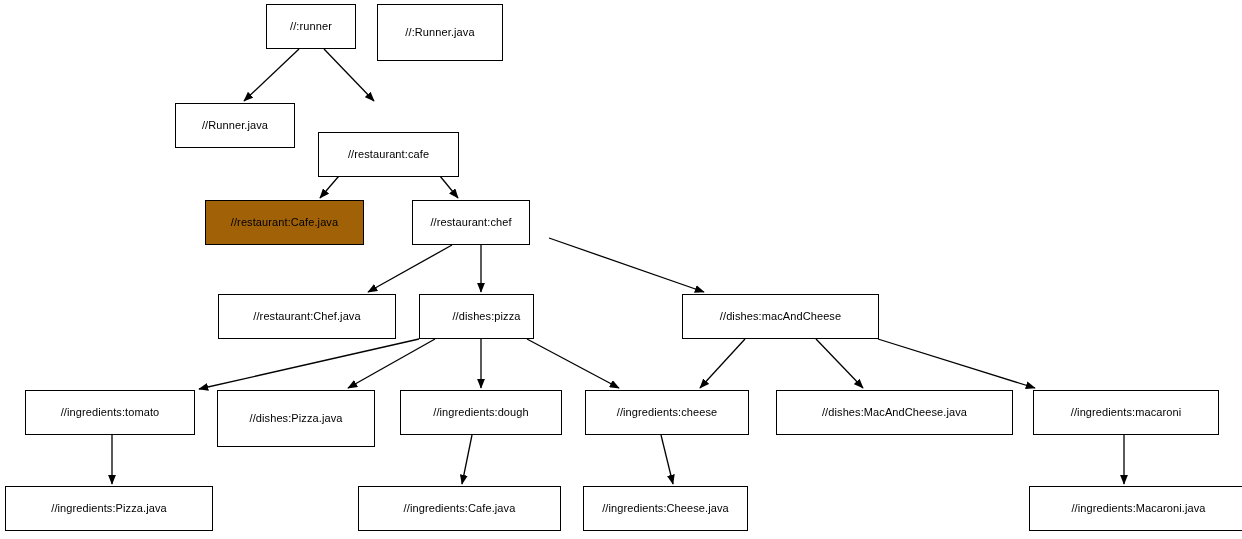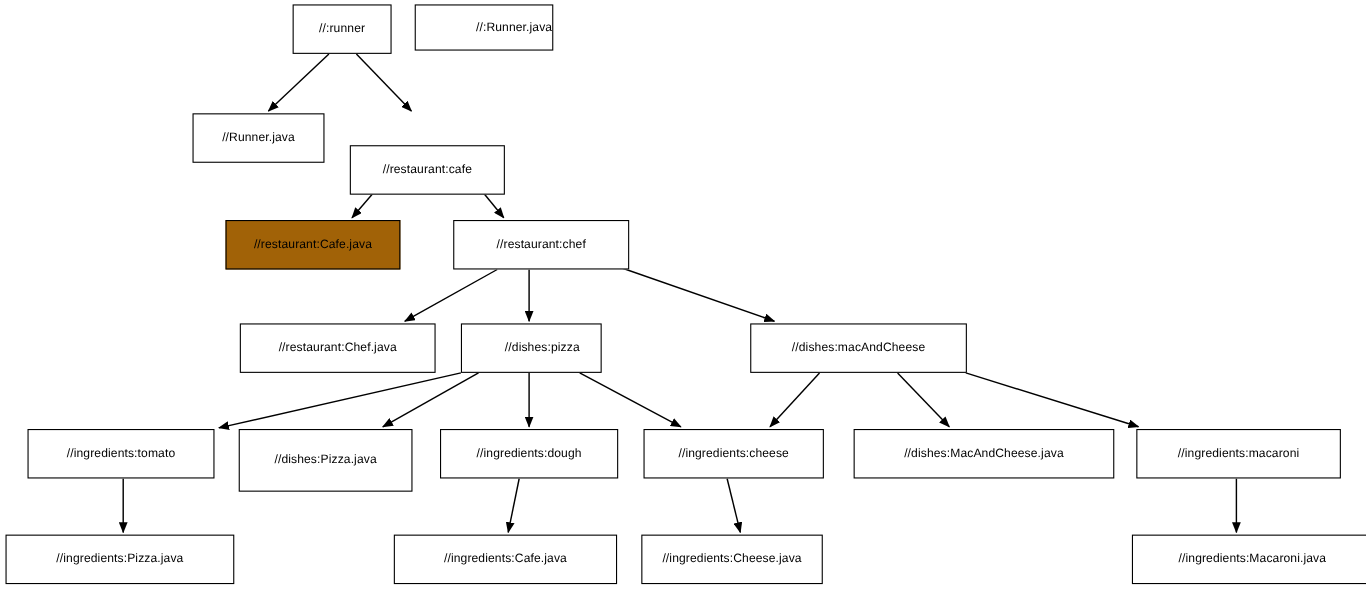--- a/index.html
+++ b/index.html
@@ -79,39 +79,39 @@
         <line x1="472" y1="435" x2="462" y2="484" stroke="#000000" stroke-width="1.3" marker-end="url(#arrowhead)"></line>
         <line x1="661" y1="435" x2="673" y2="484" stroke="#000000" stroke-width="1.3" marker-end="url(#arrowhead)"></line>
         <line x1="1124" y1="435" x2="1124" y2="484" stroke="#000000" stroke-width="1.3" marker-end="url(#arrowhead)"></line>
       </g>
   </svg>
 
   <div id="node-layer">
       <div class="graph-node" style="left: 266px; top: 4px; width: 90px; height: 45px; border-color: rgb(0, 0, 0); background: rgb(255, 255, 255);">
         <span class="node-label" style="color: rgb(0, 0, 0);">//:runner</span>
       </div>
-      <div class="graph-node" style="left: 377px; top: 4px; width: 126px; height: 42px; border-color: rgb(0, 0, 0); background: rgb(255, 255, 255); justify-content: flex-end;">
+      <div class="graph-node" style="left: 377px; top: 4px; width: 126px; height: 57px; border-color: rgb(0, 0, 0); background: rgb(255, 255, 255);">
         <span class="node-label" style="color: rgb(0, 0, 0);">//:Runner.java</span>
       </div>
       <div class="graph-node" style="left: 175px; top: 103px; width: 120px; height: 45px; border-color: rgb(0, 0, 0); background: rgb(255, 255, 255);">
         <span class="node-label" style="color: rgb(0, 0, 0);">//Runner.java</span>
       </div>
       <div class="graph-node" style="left: 318px; top: 103px; width: 141px; height: 45px; border-color: rgb(0, 0, 0); background: rgb(255, 255, 255); margin-top: 29px;">
         <span class="node-label" style="color: rgb(0, 0, 0);">//restaurant:cafe</span>
       </div>
       <div class="graph-node" style="left: 205px; top: 200px; width: 159px; height: 45px; border-color: rgb(0, 0, 0); background: #a16207;">
         <span class="node-label" style="color: rgb(0, 0, 0);">//restaurant:Cafe.java</span>
       </div>
-      <div class="graph-node" style="left: 412px; top: 200px; width: 160px; height: 45px; border-color: rgb(0, 0, 0); background: rgb(255, 255, 255);">
+      <div class="graph-node" style="left: 412px; top: 200px; width: 118px; height: 45px; border-color: rgb(0, 0, 0); background: rgb(255, 255, 255);">
         <span class="node-label" style="color: rgb(0, 0, 0);">//restaurant:chef</span>
       </div>
       <div class="graph-node" style="left: 218px; top: 294px; width: 178px; height: 45px; border-color: rgb(0, 0, 0); background: rgb(255, 255, 255);">
         <span class="node-label" style="color: rgb(0, 0, 0);">//restaurant:Chef.java</span>
       </div>
-      <div class="graph-node" style="left: 419px; top: 294px; width: 128px; height: 45px; border-color: rgb(0, 0, 0); background: rgb(255, 255, 255); padding-left: 20px;">
+      <div class="graph-node" style="left: 419px; top: 294px; width: 115px; height: 45px; border-color: rgb(0, 0, 0); background: rgb(255, 255, 255); padding-left: 20px;">
         <span class="node-label" style="color: rgb(0, 0, 0);">//dishes:pizza</span>
       </div>
       <div class="graph-node" style="left: 682px; top: 294px; width: 197px; height: 45px; border-color: rgb(0, 0, 0); background: rgb(255, 255, 255);">
         <span class="node-label" style="color: rgb(0, 0, 0);">//dishes:macAndCheese</span>
       </div>
       <div class="graph-node" style="left: 25px; top: 390px; width: 170px; height: 45px; border-color: rgb(0, 0, 0); background: rgb(255, 255, 255);">
         <span class="node-label" style="color: rgb(0, 0, 0);">//ingredients:tomato</span>
       </div>
       <div class="graph-node" style="left: 217px; top: 390px; width: 158px; height: 57px; border-color: rgb(0, 0, 0); background: rgb(255, 255, 255);">
         <span class="node-label" style="color: rgb(0, 0, 0);">//dishes:Pizza.java</span>

